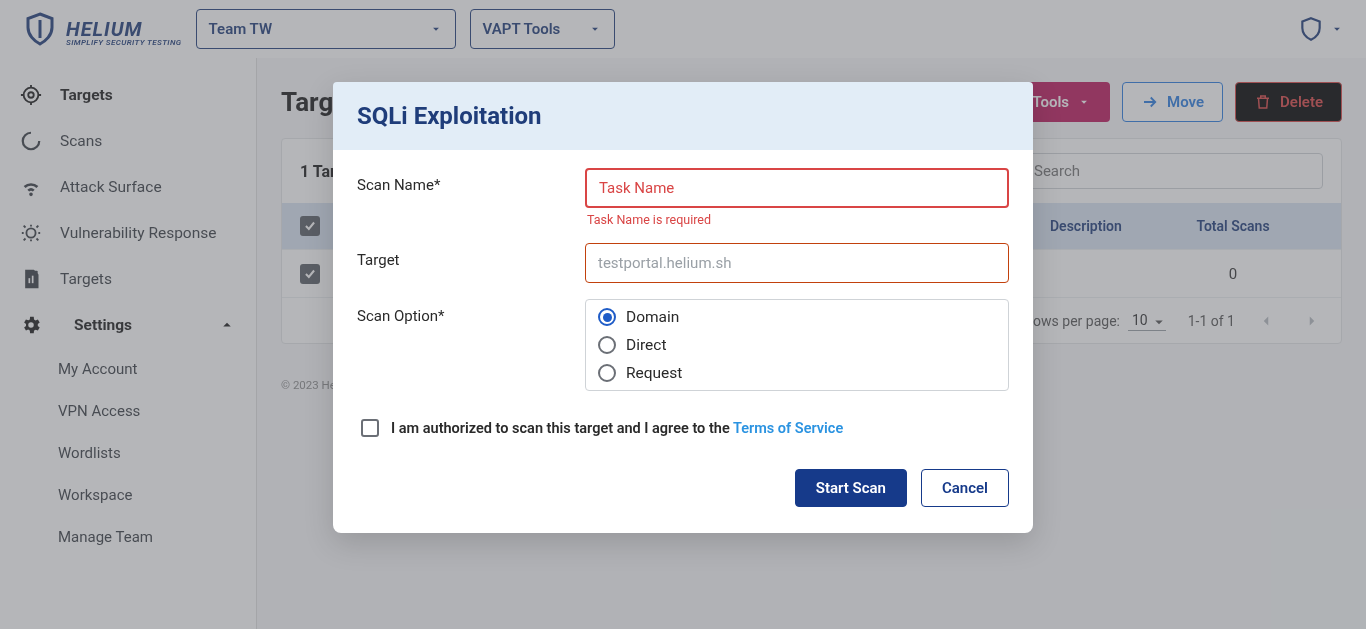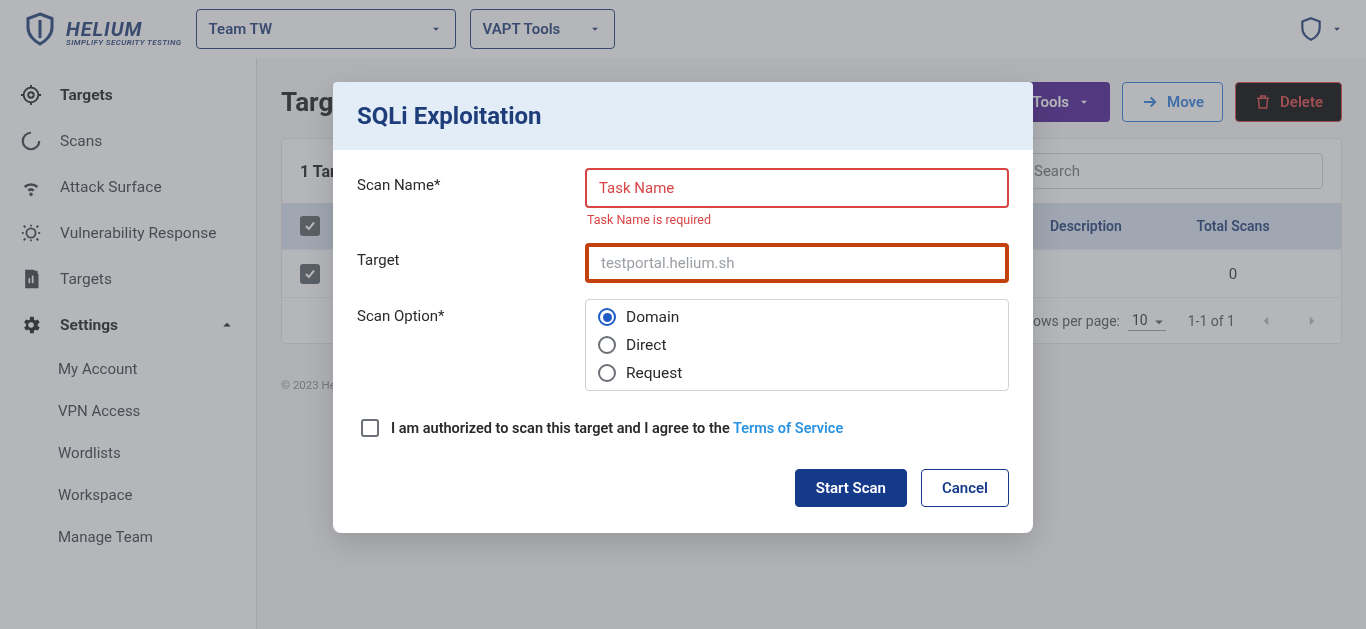--- a/index.html
+++ b/index.html
@@ -27,21 +27,21 @@
   .side-item .icon { width:22px; height:22px; display:flex; align-items:center; justify-content:center; color:#3a3f45;}
   .side-sub { padding:12px 20px 12px 58px; font-size:15px; color:#3a3f45; cursor:pointer; }
   .side-settings { font-weight:700; color:#1d1d1d; display:flex; align-items:center; justify-content:space-between; padding-right:20px;}
   .side-settings .icon { color:#1d1d1d; }
 
   .main { flex:1; background:#f7f8fa; padding:24px 24px 10px 24px; position:relative; display:flex; flex-direction:column;}
   .page-head { display:flex; align-items:center; justify-content:space-between; margin-bottom:16px;}
   .page-title { font-size:26px; font-weight:700; color:#1d1d1d; }
   .page-actions { display:flex; gap:12px; }
   .btn { height:40px; border-radius:4px; display:flex; align-items:center; gap:8px; padding:0 18px; font-size:15px; font-weight:600; cursor:pointer; border:1px solid transparent;}
-  .btn-primary { background:#4c1d95; color:#fff; }
+  .btn-primary { background:#be185d; color:#fff; }
   .btn-outline-blue { border:1px solid #2b7de1; color:#2b7de1; background:#fff;}
   .btn-outline-red { border:1px solid #d94545; color:#d94545; background:#000000;}
 
   .panel { background:#fff; border:1px solid #e4e6e8; border-radius:4px; overflow:hidden; }
   .panel-top { display:flex; align-items:center; justify-content:space-between; padding:14px 18px;}
   .panel-top .count { font-size:16px; color:#1d1d1d;}
   .panel-top .count b { font-weight:700; }
   .search { width:300px; height:36px; border:1px solid #cfd3d7; border-radius:4px; padding:0 10px; font-size:15px; color:#555;}
   .thead { background:#d9e4f2; display:flex; align-items:center; height:46px; padding:0 18px; font-size:14px; color:#1f3d7a; font-weight:600;}
   .thead .col-check{ width:50px; }
@@ -61,21 +61,21 @@
   .footer { font-size:11.5px; color:#8e8e8e; padding-top:34px;}
 
   
   .overlay { position:absolute; inset:0; background:rgba(90,94,100,0.45); display:flex; align-items:flex-start; justify-content:center; }
   .modal { width:700px; background:#fff; border-radius:8px; margin-top:82px; box-shadow:0 10px 30px rgba(0,0,0,.15);}
   .modal-head { background:#e2edf7; padding:20px 24px; font-size:24px; font-weight:700; color:#1f3d7a; border-radius:4px 4px 0 0;}
   .modal-body { padding:18px 24px 6px 24px; }
   .form-row { display:flex; align-items:flex-start; margin-bottom:16px; }
   .form-row .label { width:228px; font-size:15px; color:#2a2a2a; padding-top:8px;}
   .form-row .field { flex:1; }
-  .input { width:100%; height:40px; border:4px solid #c2410c; border-radius:4px; padding:0 12px; font-size:15px; outline:none;}
+  .input { width:100%; height:40px; border:1px solid #c2410c; border-radius:4px; padding:0 12px; font-size:15px; outline:none;}
   .input.error { border:2px solid #d94545; color:#d94545;}
   .input.error::placeholder{ color:#d94545; }
   .err-text { color:#d94545; font-size:12.5px; margin-top:4px; margin-left:2px;}
   .input::placeholder{ color:#9aa0a6; }
   .radio-group { border:1px solid #cfd3d7; border-radius:4px; padding:8px 12px; display:flex; flex-direction:column; gap:10px;text-align:right;}
   .radio-opt { display:flex; align-items:center; gap:10px; font-size:15.5px; color:#2a2a2a; cursor:pointer;}
   .radio { width:18px; height:18px; border:2px solid #1f5cc7; border-radius:50%; display:flex; align-items:center; justify-content:center;}
   .radio.off { border-color:#6b6f76;}
   .radio .dot { width:9px; height:9px; background:#1f5cc7; border-radius:50%;}
   .auth-row { display:flex; align-items:center; gap:12px; padding: 12px 4px 4px 4px; font-size:14.5px; color:#2a2a2a; font-weight:600;}
@@ -168,21 +168,21 @@
           <svg width="20" height="20" viewBox="0 0 24 24" fill="#3a3f45">
             <path d="M6 2h9l5 5v15H6zM14 2v6h6" fill="none" stroke="#3a3f45" stroke-width="2"></path>
             <rect x="6" y="2" width="14" height="20" rx="1" fill="#3a3f45"></rect>
             <rect x="9" y="11" width="2" height="6" fill="#fff"></rect>
             <rect x="13" y="8" width="2" height="9" fill="#fff"></rect>
           </svg>
         </span>
       <span>Targets</span>
     </div>
     <div class="side-item side-settings">
-      <div style="display:flex; align-items:center; gap:18px;">
+      <div style="display:flex; align-items:center; gap:32px;">
         <span class="icon">
             <svg width="22" height="22" viewBox="0 0 24 24" fill="#1d1d1d">
               <path d="M19.4 13a7.5 7.5 0 000-2l2.1-1.6-2-3.4-2.5 1a7.5 7.5 0 00-1.7-1L15 3h-4l-.3 2.9a7.5 7.5 0 00-1.7 1l-2.5-1-2 3.4L6.6 11a7.5 7.5 0 000 2l-2.1 1.6 2 3.4 2.5-1a7.5 7.5 0 001.7 1L11 21h4l.3-2.9a7.5 7.5 0 001.7-1l2.5 1 2-3.4zM12 15a3 3 0 110-6 3 3 0 010 6z"></path>
             </svg>
           </span>
         <span>Settings</span>
       </div>
       <svg width="18" height="18" viewBox="0 0 24 24" fill="#1d1d1d">
           <path d="M7 14l5-5 5 5z"></path>
         </svg>

